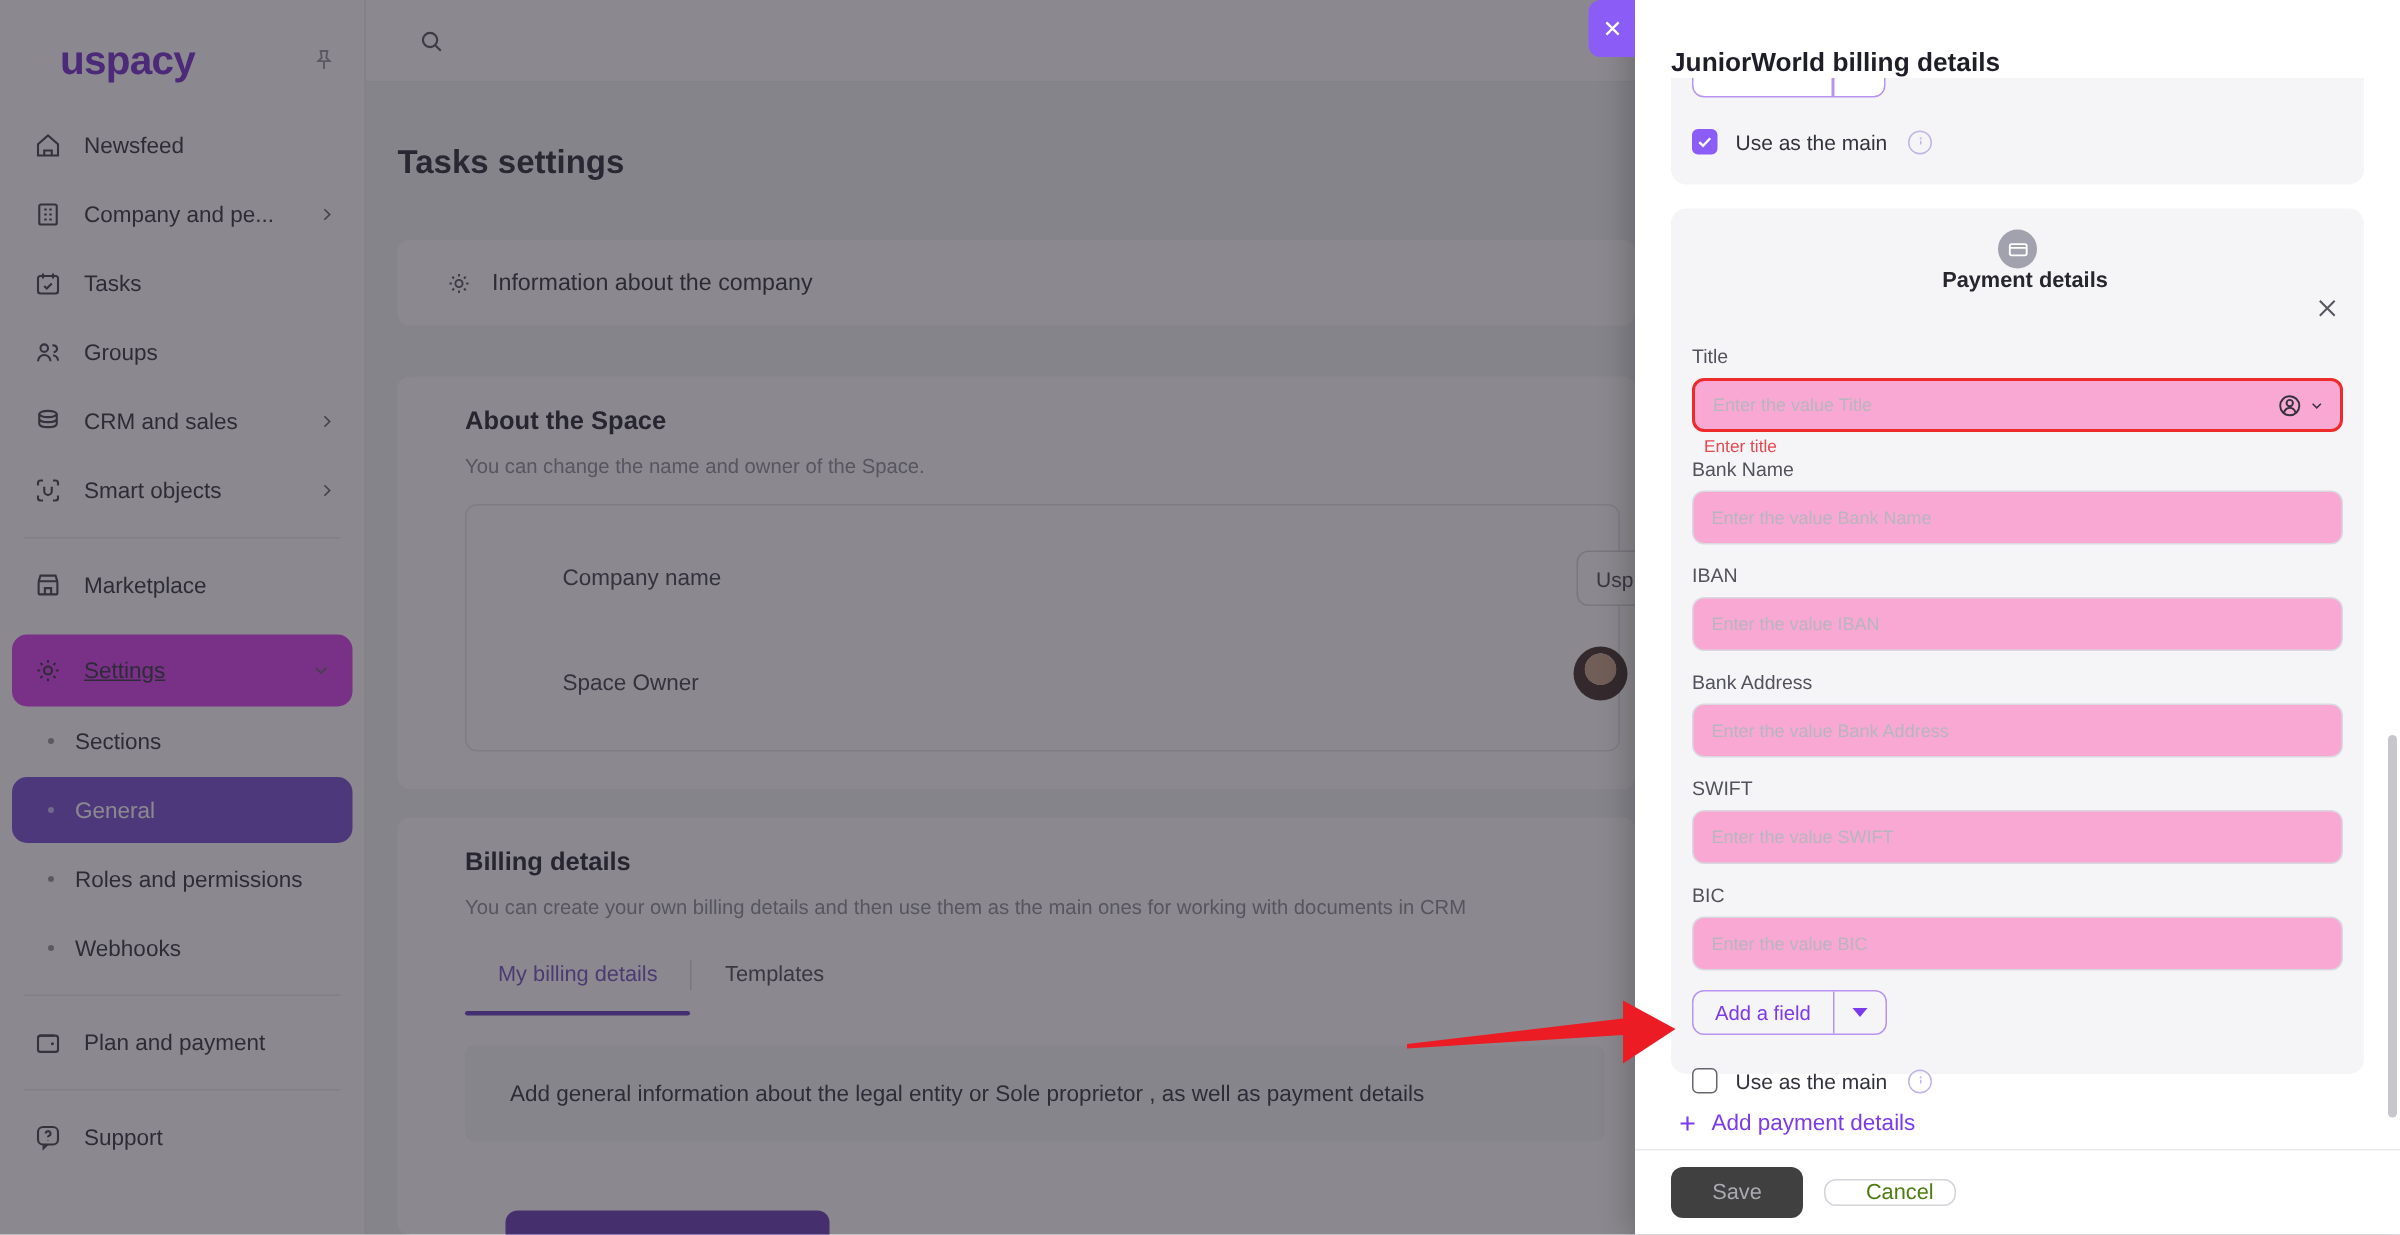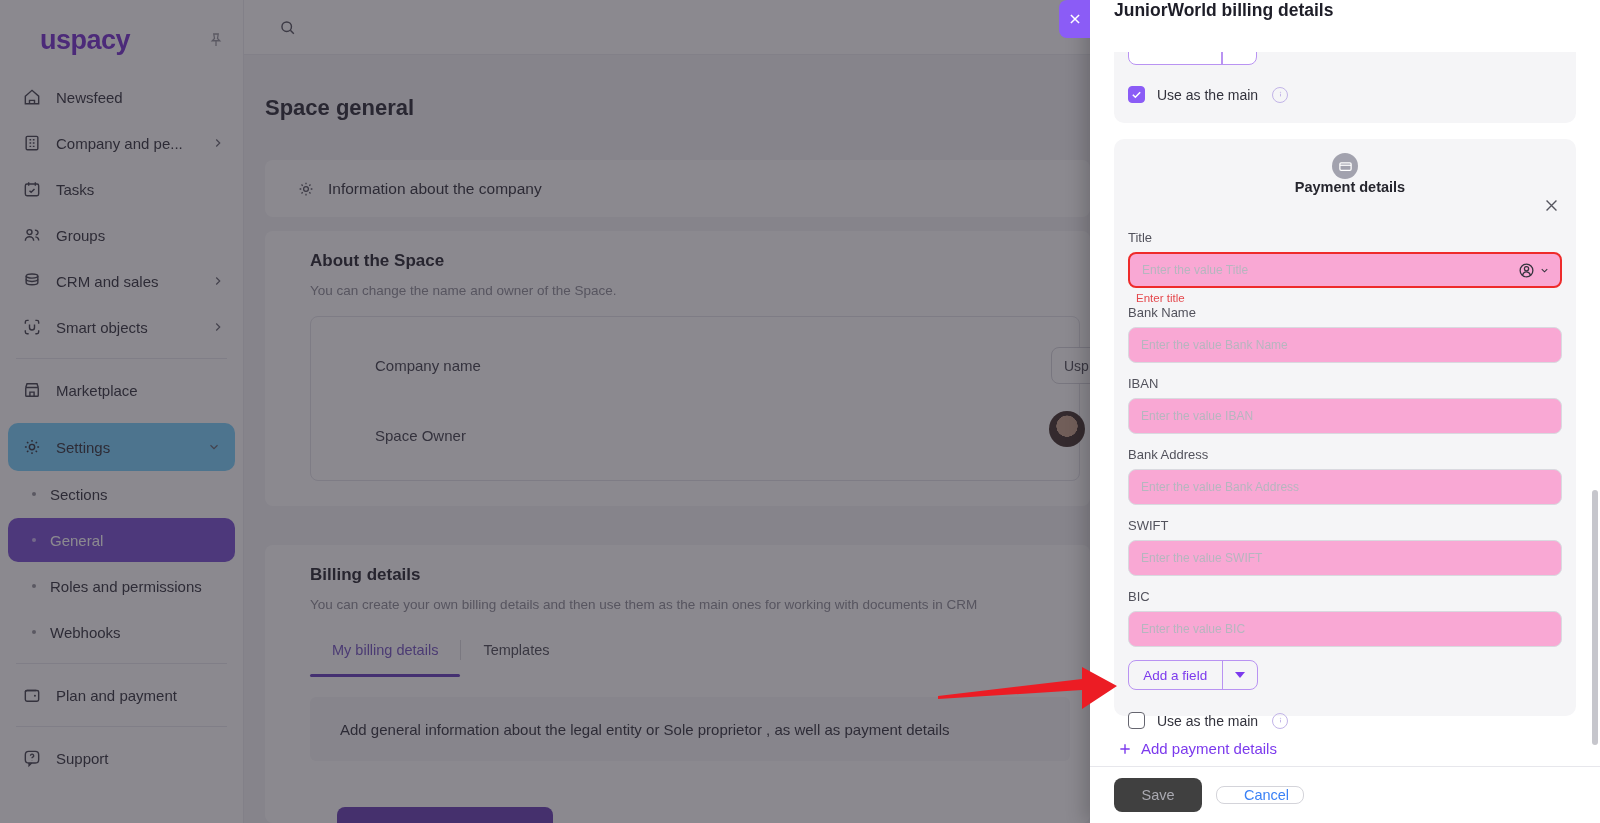--- a/index.html
+++ b/index.html
@@ -10,35 +10,35 @@
   
   .sidebar { position:absolute; left:0; top:0; width:244px; height:823px; background:#ffffff; border-right:1px solid #ececf0; z-index:1; }
   .logo-row { height:56px; display:flex; align-items:center; padding:0 18px 0 40px;margin-top:12px; }
   .logo { font-size:27px; font-weight:700; color:#7b3ad1; letter-spacing:-0.5px; }
   .pin { margin-left:auto; color:#9a9aa2; }
   .nav { padding-top:6px; }
   .nav-item { display:flex; align-items:center; gap:14px; height:46px; padding:0 18px 0 22px; font-size:15px; color:#3c3c46; cursor:pointer; }
   .nav-item .ni-icon { width:20px; height:20px; color:#4a4a55; flex:0 0 20px; }
   .nav-item .chev { margin-left:auto; color:#6a6a74; }
   .divider { height:1px; background:#e8e8ee; margin:8px 16px; }
-  .settings-block { margin:0 8px; height:48px; border-radius:10px; background:#7dd3fc; display:flex; align-items:center; gap:14px; padding:0 14px; font-size:15px; cursor:pointer; }
+  .settings-block { margin:0 8px; height:48px; border-radius:10px; background:#d946ef; display:flex; align-items:center; gap:14px; padding:0 14px; font-size:15px; cursor:pointer;text-decoration:underline; }
   .settings-block .chev { margin-left:auto; color:#6a6a74; }
   .sub-item { display:flex; align-items:center; gap:14px; height:46px; padding:0 18px 0 32px; font-size:15px; color:#3c3c46; cursor:pointer; }
   .sub-item .dot { width:4px; height:4px; border-radius:50%; background:#9a9aa2; flex:0 0 4px; }
   .sub-item.selected { margin:1px 8px; height:44px; padding-left:24px; border-radius:10px; background:#7e57d6; color:#ffffff; }
   .sub-item.selected .dot { background:#cdbcf4; }
 
   
   .topbar { position:absolute; left:244px; top:0; width:846px; height:55px; background:#fff; border-bottom:1px solid #ececf0; display:flex; align-items:center; padding-left:34px; z-index:1; }
   .search-ic { color:#5a5a64; cursor:pointer; }
   .content { position:absolute; left:244px; top:55px; width:846px; height:768px; background:#f4f4f7; z-index:1; }
   .page-title { position:absolute; left:21px; top:40px; font-size:22px; font-weight:700; color:#33333d; }
   .info-banner { position:absolute; left:21px; top:105px; width:825px; height:57px; background:#fff; border-radius:8px; display:flex; align-items:center; gap:13px; padding-left:32px; font-size:15.5px; color:#3a3a44; }
   .info-banner .gear { color:#5a5a64; }
-  .card-about { position:absolute; left:21px; top:176px; width:825px; height:275px; background:#fff; border-radius:8px; }
+  .card-about { position:absolute; left:21px; top:196px; width:825px; height:275px; background:#fff; border-radius:8px; }
   .sec-title { position:absolute; left:45px; top:20px; font-size:17px; font-weight:700; color:#2e2e38; }
   .sec-sub { position:absolute; left:45px; top:52px; font-size:13.5px; color:#92929c; }
   .inner-box { position:absolute; left:45px; top:85px; width:770px; height:165px; border:1px solid #e4e4ea; border-radius:8px; }
   .row-label { position:absolute; left:40px; font-size:15px; color:#4a4a55;margin-left:24px; }
   .company-input { position:absolute; left:740px; top:30px; width:320px; height:37px; border:1px solid #d8d8de; border-radius:8px; background:#fff; font-size:14px; color:#55555e; padding:0 12px; font-family:"Liberation Sans",sans-serif; }
   .avatar { position:absolute; left:738px; top:94px; width:36px; height:36px; border-radius:50%; background:radial-gradient(circle at 50% 42%, #c9a68e 0 38%, #4a3a36 39% 100%); }
   .card-billing { position:absolute; left:21px; top:490px; width:825px; height:278px; background:#fff; border-radius:8px; }
   .tabs { position:absolute; left:45px; top:78px; display:flex; align-items:center; height:54px; }
   .tab { font-size:14.5px; padding:0 22px; height:54px; display:flex; align-items:center; position:relative; cursor:pointer; color:#55555e; }
   .tab.active { color:#7a5cc5; }
@@ -47,21 +47,21 @@
   .empty-box { position:absolute; left:45px; top:152px; width:760px; height:64px; background:#f7f7f9; border-radius:6px; display:flex; align-items:center; padding-left:30px; font-size:15px; color:#3c3c46; }
   .cut-btn { position:absolute; left:72px; top:262px; width:216px; height:40px; background:#6d46b8; border-radius:8px; border:none; cursor:pointer; }
 
   
   .overlay { position:absolute; left:0; top:0; width:1090px; height:823px; background:rgba(32,29,40,0.52); z-index:10; }
   .close-float { position:absolute; left:1059px; top:0; width:31px; height:38px; background:#8b5cf6; border-radius:8px 0 0 8px; display:flex; align-items:center; justify-content:center; z-index:30; border:none; cursor:pointer; color:#fff; }
   .arrow-svg { position:absolute; left:930px; top:655px; z-index:40; pointer-events:none; }
 
   
   .panel { position:absolute; left:1090px; top:0; width:510px; height:823px; background:#fff; box-shadow:-6px 0 18px rgba(0,0,0,0.20); z-index:20; }
-  .panel-header { height:52px; display:flex; align-items:flex-start; padding-left:24px; font-size:17.5px; font-weight:700; color:#1e1e28; background:#fff; }
+  .panel-header { height:52px; display:flex; align-items:flex-end; padding-left:24px; font-size:17.5px; font-weight:700; color:#1e1e28; background:#fff; }
   .panel-body { position:absolute; top:52px; left:0; right:0; bottom:57px; overflow:hidden; background:#fff; }
   .gcard { position:absolute; left:24px; width:462px; background:#f5f5f7; border-radius:10px; }
   .gcard.top-card { top:-12px; height:83px; overflow:hidden; }
   .partial-btn { position:absolute; left:14px; top:-8px; width:129px; height:33px; border:1.5px solid #b993f2; border-radius:8px; background:#fff; }
   .partial-btn .pdiv { position:absolute; left:92px; top:0; bottom:0; width:1.5px; background:#b993f2; }
   .cb-row { display:flex; align-items:center; gap:12px; }
   .cb-row.abs1 { position:absolute; left:14px; top:46px; }
   .cb { width:17px; height:17px; border-radius:4px; border:1.5px solid #65656f; background:#fff; display:flex; align-items:center; justify-content:center; cursor:pointer; flex:0 0 17px; }
   .cb.checked { background:#8b5cf6; border-color:#8b5cf6; }
   .cb-label { font-size:14px; color:#32323c; }
@@ -83,21 +83,21 @@
   .bank-gap { margin-top:1px; }
   .split-btn { margin-top:12px; height:30px; width:130px; border:1.5px solid #b993f2; border-radius:8px; display:flex; align-items:center; background:transparent; cursor:pointer; padding:0; }
   .split-btn .seg-txt { flex:1; text-align:center; font-size:13.5px; color:#7c3aed; }
   .split-btn .seg-div { width:1.5px; height:100%; background:#b993f2; }
   .split-btn .seg-dd { width:34px; display:flex; align-items:center; justify-content:center; }
   .tri-down { width:0; height:0; border-left:5px solid transparent; border-right:5px solid transparent; border-top:6px solid #7c3aed; }
   .cb-row.bottom { margin-top:22px; }
   .add-payment { position:absolute; left:28px; top:688px; display:flex; align-items:center; gap:9px; color:#7c3aed; font-size:15px; font-weight:500; background:none; border:none; cursor:pointer; }
   .panel-footer { position:absolute; left:0; right:0; bottom:0; height:57px; border-top:1px solid #e7e7ec; background:#fff; display:flex; align-items:center; gap:14px; padding-left:24px; }
   .btn-save { width:88px; height:34px; border-radius:8px; background:#404040; color:#a9a9b1; border:none; font-size:14.5px; font-family:Liberation Sans, sans-serif; }
-  .btn-cancel { width:88px; height:18px; border-radius:8px; background:#fff; color:#3b82f6; border:1px solid #d4d4da; font-size:14.5px; cursor:pointer; font-family:"Liberation Sans",sans-serif;padding-left:13px; }
+  .btn-cancel { width:88px; height:18px; border-radius:8px; background:#fff; color:#4d7c0f; border:1px solid #d4d4da; font-size:14.5px; cursor:pointer; font-family:"Liberation Sans",sans-serif;padding-left:13px; }
   .scroll-thumb { position:absolute; right:2px; top:490px; width:6px; height:255px; background:#c6c6cc; border-radius:3px; cursor:pointer; z-index:25; }
 </style>
 </head>
 <body>
 
 <div class="sidebar">
   <div class="logo-row">
     <span class="logo">uspacy</span>
     <span class="pin">
       <svg width="18" height="18" viewBox="0 0 24 24" fill="none" stroke="currentColor" stroke-width="1.7">
@@ -247,21 +247,21 @@
 <div class="topbar">
   <span class="search-ic">
     <svg width="19" height="19" viewBox="0 0 24 24" fill="none" stroke="currentColor" stroke-width="1.8">
         <circle cx="11" cy="11" r="6"></circle>
         <path d="M15.6 15.6L20 20"></path>
       </svg>
   </span>
 </div>
 
 <div class="content">
-  <div class="page-title">Space general</div>
+  <div class="page-title">Tasks settings</div>
 
   <div class="info-banner">
     <span class="gear">
         <svg width="18" height="18" viewBox="0 0 24 24" fill="none" stroke="currentColor" stroke-width="1.7">
           <circle cx="12" cy="12" r="3.2"></circle>
           <path d="M12 3.5v2.2M12 18.3v2.2M3.5 12h2.2M18.3 12h2.2M6 6l1.6 1.6M16.4 16.4L18 18M18 6l-1.6 1.6M7.6 16.4L6 18"></path>
         </svg>
       </span>
     <span>Information about the company</span>
   </div>

